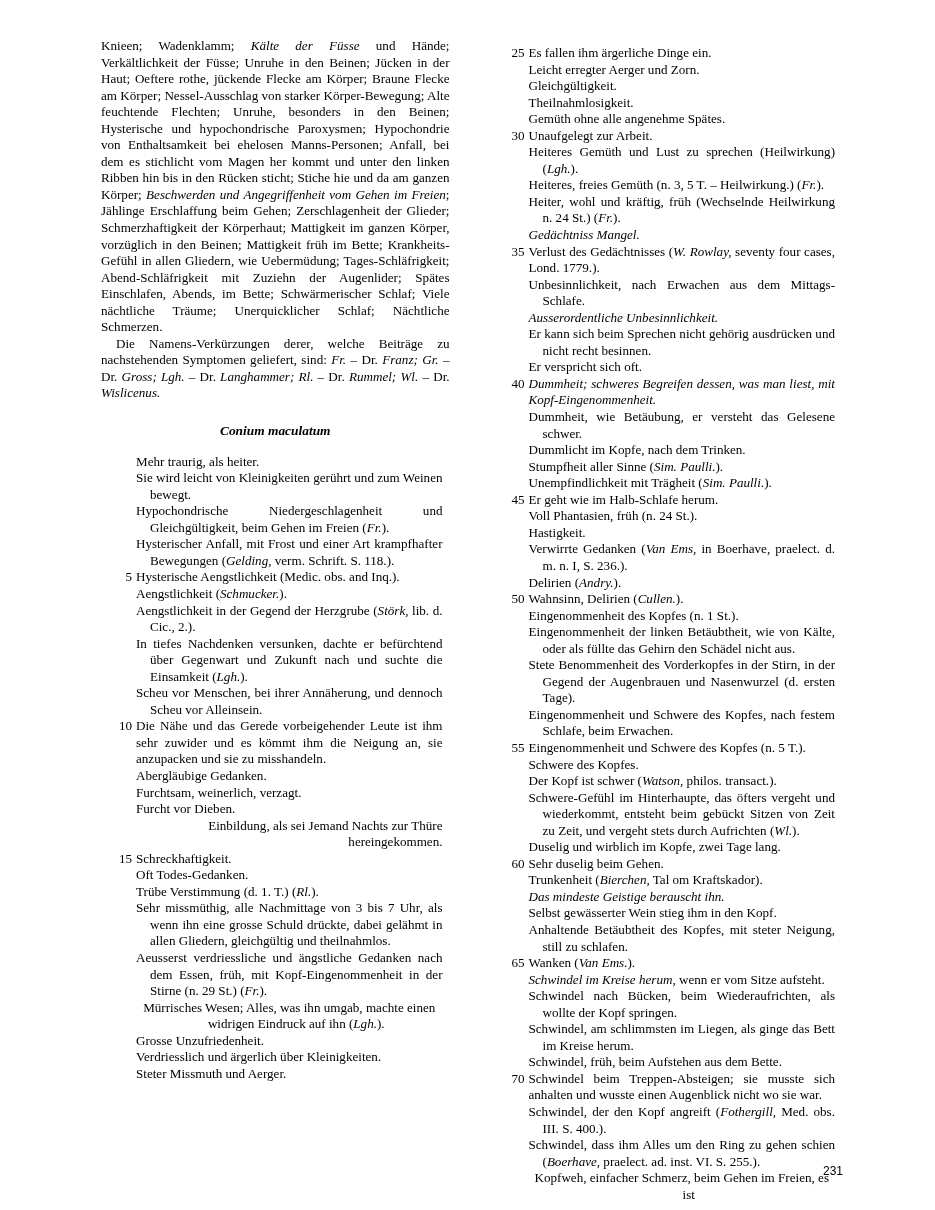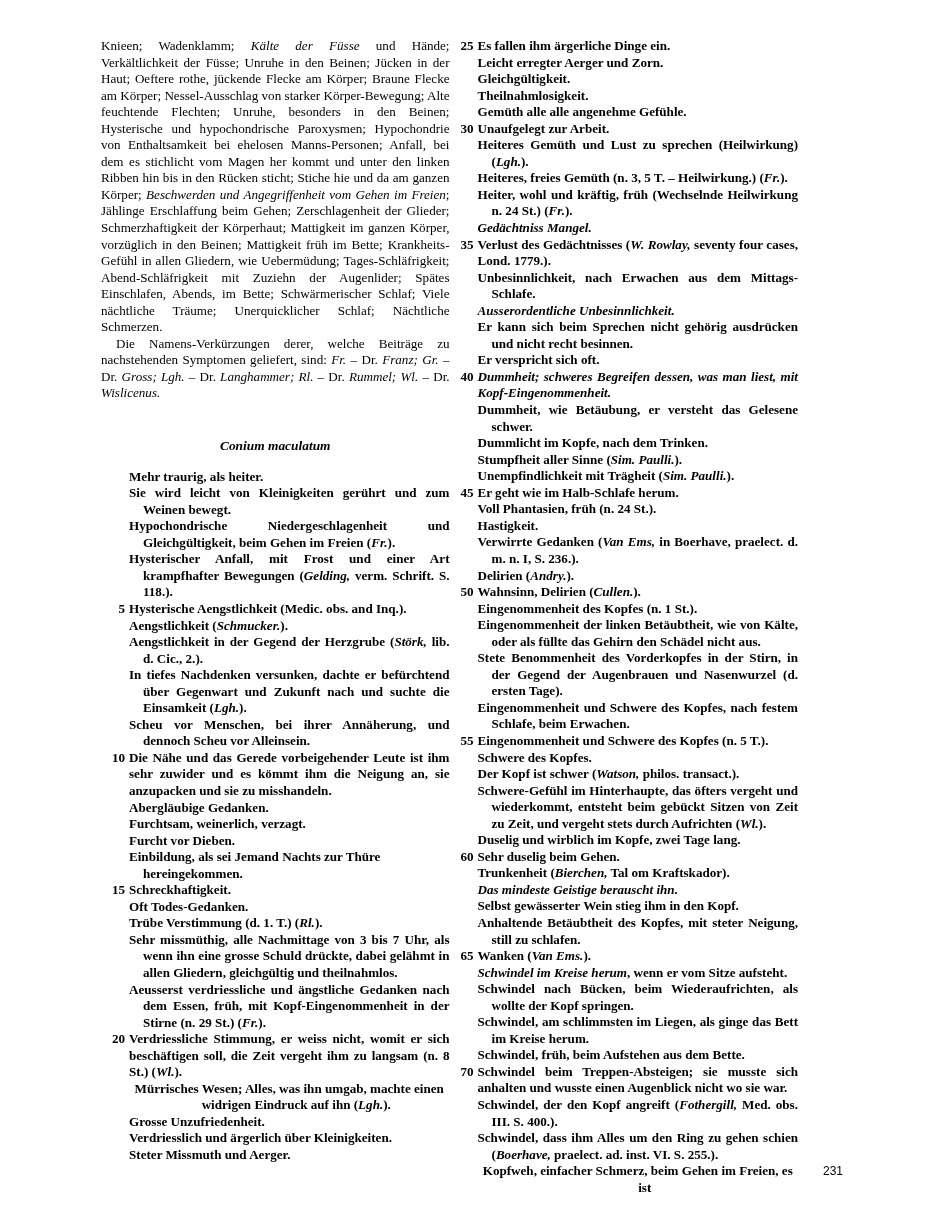--- a/index.html
+++ b/index.html
@@ -20,20 +20,21 @@
     left: 0; top: 0;
     width: 935px;
     height: 1210px;
   }
   .columns {
     position: absolute;
     left: 101px;
     top: 38px;
     width: 741px;
     display: flex;
+    gap: 44px;
   }
   .col {
     width: 348.5px;
     flex: 0 0 348.5px;
   }
   .col-right { width: 348.5px; flex: 0 0 348.5px; }
 
   
   .prose {
     font-size: 13.1px;
@@ -45,30 +46,29 @@
   }
   .prose.indent { text-indent: 15px; }
 
   
   .section-head {
     text-align: center;
     font-weight: bold;
     font-style: italic;
     font-size: 13.4px;
     line-height: 16.55px;
-    margin-top: 36px;
+    margin-top: 21px;
     margin-bottom: 14px;
   }
 
   
   .sym-list {
-    margin: 0;
+    margin: 7px;
     padding: 0;
     list-style: none;
-    font-weight: bold;
   }
   .sym {
     position: relative;
     font-size: 13.1px;
     line-height: 16.55px;
     padding-left: 28px;
     text-indent: -0.5px;
     margin: 0;
     text-align: justify;
     text-justify: inter-word;
@@ -161,21 +161,21 @@
             <span class="body"><span>Abergläubige Gedanken.</span></span>
           </div>
           <div class="sym">
             <span class="num"></span>
             <span class="body"><span>Furchtsam, weinerlich, verzagt.</span></span>
           </div>
           <div class="sym">
             <span class="num"></span>
             <span class="body"><span>Furcht vor Dieben.</span></span>
           </div>
-          <div class="sym" style="text-align: left;">
+          <div class="sym" style="text-align: right;">
             <span class="num"></span>
             <span class="body"><span>Einbildung, als sei Jemand Nachts zur Thüre hereingekommen.</span></span>
           </div>
           <div class="sym">
             <span class="num">15</span>
             <span class="body"><span>Schreckhaftigkeit.</span></span>
           </div>
           <div class="sym">
             <span class="num"></span>
             <span class="body"><span>Oft Todes-Gedanken.</span></span>
@@ -185,24 +185,20 @@
             <span class="body"><span>Trübe Verstimmung (d. 1. T.) (</span><i>Rl.</i><span>).</span></span>
           </div>
           <div class="sym">
             <span class="num"></span>
             <span class="body"><span>Sehr missmüthig, alle Nachmittage von 3 bis 7 Uhr, als wenn ihn eine grosse Schuld drückte, dabei gelähmt in allen Gliedern, gleichgültig und theilnahmlos.</span></span>
           </div>
           <div class="sym">
             <span class="num"></span>
             <span class="body"><span>Aeusserst verdriessliche und ängstliche Gedanken nach dem Essen, früh, mit Kopf-Eingenommenheit in der Stirne (n. 29 St.) (</span><i>Fr.</i><span>).</span></span>
           </div>
-          <div class="sym flat">
-            <span class="num">20</span>
-            <span class="body"><span>Verdriessliche Stimmung, er weiss nicht, womit er sich beschäftigen soll, die Zeit vergeht ihm zu langsam (n. 8 St.) (</span><i>Wl.</i><span>).</span></span>
-          </div>
           <div class="sym" style="text-align: center;">
             <span class="num"></span>
             <span class="body"><span>Mürrisches Wesen; Alles, was ihn umgab, machte einen widrigen Eindruck auf ihn (</span><i>Lgh.</i><span>).</span></span>
           </div>
           <div class="sym">
             <span class="num"></span>
             <span class="body"><span>Grosse Unzufriedenheit.</span></span>
           </div>
           <div class="sym">
             <span class="num"></span>
@@ -228,21 +224,21 @@
           <div class="sym">
             <span class="num"></span>
             <span class="body"><span>Gleichgültigkeit.</span></span>
           </div>
           <div class="sym">
             <span class="num"></span>
             <span class="body"><span>Theilnahmlosigkeit.</span></span>
           </div>
           <div class="sym">
             <span class="num"></span>
-            <span class="body"><span>Gemüth alle alle angenehme Gefühle.</span></span>
+            <span class="body"><span>Gemüth ohne alle angenehme Spätes.</span></span>
           </div>
           <div class="sym">
             <span class="num">30</span>
             <span class="body"><span>Unaufgelegt zur Arbeit.</span></span>
           </div>
           <div class="sym">
             <span class="num"></span>
             <span class="body"><span>Heiteres Gemüth und Lust zu sprechen (Heilwirkung) (</span><i>Lgh.</i><span>).</span></span>
           </div>
           <div class="sym">

